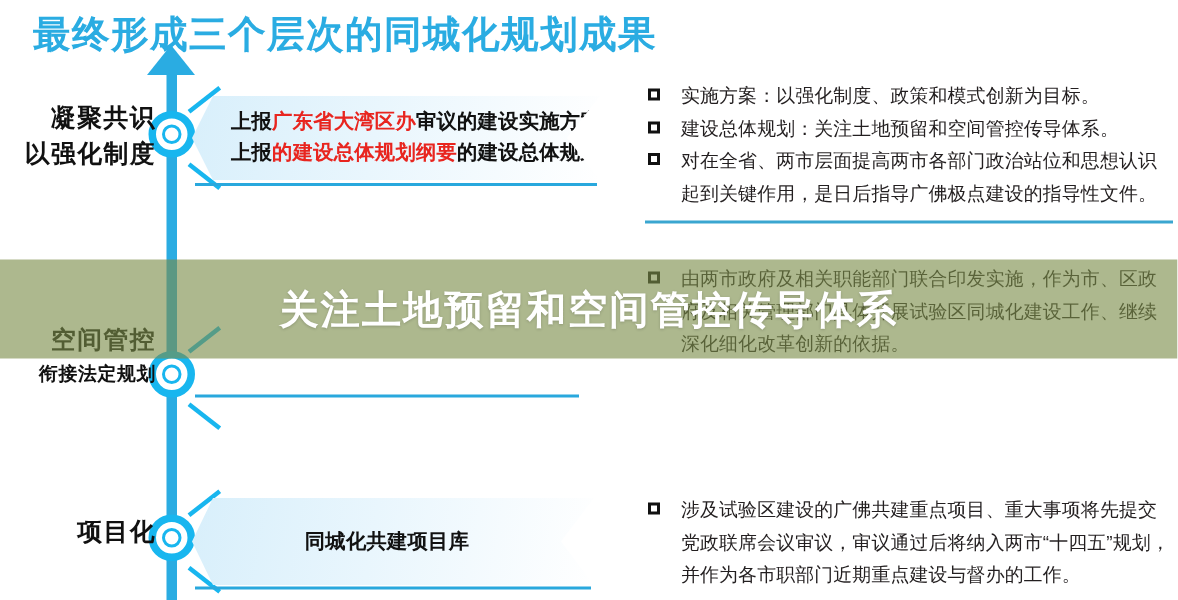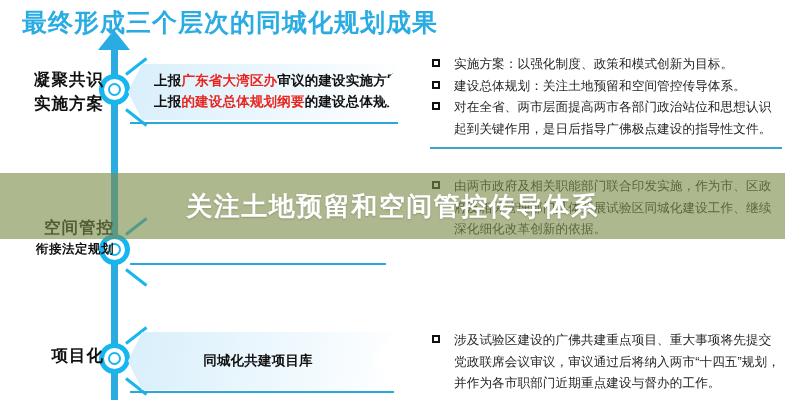--- a/index.html
+++ b/index.html
@@ -68,21 +68,21 @@
 
   
   .side { position:absolute; left:0; width:104px; text-align:right; }
   .side .big {
     font-size:16.5px; font-weight:bold; color:#111; line-height:1.45; letter-spacing:1px;
   }
   .side .small {
     font-size:12.5px; font-weight:bold; color:#111; line-height:1.5; letter-spacing:.5px;
   }
   .side1 { top:68px; }
-  .side2 { top:216px;margin-left:10px; }
+  .side2 { top:216px; }
   .side3 { top:344px; }
 
   
   .bullets { position:absolute; left:432px; width:348px; }
   .bullets li {
     list-style:none; position:relative; padding-left:22px;
     font-size:12.6px; line-height:1.72; color:#231f20; letter-spacing:.1px;
   }
   .bullets li .sq {
     position:absolute; left:0; top:5px; width:8px; height:8px;
@@ -123,21 +123,21 @@
 
   <div class="spoke" style="left:126px; top:73px; width:26px; transform:rotate(-38deg);"></div>
   <div class="spoke" style="left:126px; top:108px; width:26px; transform:rotate(38deg);"></div>
   <div class="spoke" style="left:126px; top:233px; width:26px; transform:rotate(-38deg);"></div>
   <div class="spoke" style="left:126px; top:268px; width:26px; transform:rotate(38deg);"></div>
   <div class="spoke" style="left:126px; top:342px; width:26px; transform:rotate(-38deg);"></div>
   <div class="spoke" style="left:126px; top:377px; width:26px; transform:rotate(38deg);"></div>
 
   <div class="side side1">
     <div class="big">凝聚共识</div>
-    <div class="big">实施方案</div>
+    <div class="big">以强化制度</div>
   </div>
   <div class="card card1">
     <div class="line"><span>上报</span><span class="hl">广东省大湾区办</span><span>审议的建设实施方案</span></div>
     <div class="line"><span>上报</span><span class="hl">的建设总体规划纲要</span><span>的建设总体规划纲要</span></div>
   </div>
   <div class="card-underline cu1"></div>
   <ul class="bullets b1">
     <li><span class="sq"></span><span>实施方案：以强化制度、政策和模式创新为目标。</span></li>
     <li><span class="sq"></span><span>建设总体规划：关注土地预留和空间管控传导体系。</span></li>
     <li><span class="sq"></span><span>对在全省、两市层面提高两市各部门政治站位和思想认识起到关键作用，是日后指导广佛极点建设的指导性文件。</span></li>

